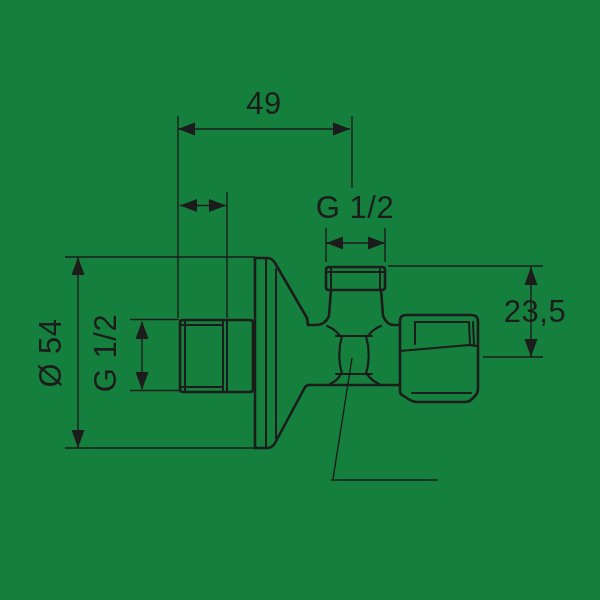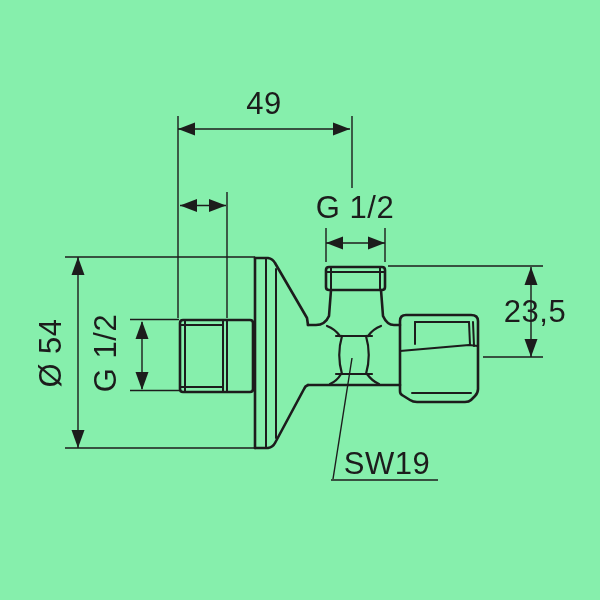--- a/index.html
+++ b/index.html
@@ -1,17 +1,17 @@
 <!DOCTYPE html>
 <html><head>
 <meta charset="utf-8">
 <style>
   html,body{margin:0;padding:0;background:#fff;}
   .canvas{
-    position:relative;width:600px;height:600px;background:#86efac;overflow:hidden;
+    position:relative;width:600px;height:600px;background:#15803d;overflow:hidden;
     font-family:"Liberation Sans","DejaVu Sans",sans-serif;color:#1c1c1c;
   }
   .drawing-svg{position:absolute;left:0;top:0;}
   .dim-label{
     position:absolute;width:200px;height:34px;line-height:34px;
     text-align:center;font-size:31px;letter-spacing:.5px;color:#1c1c1c;
     white-space:nowrap;user-select:none;
   }
   .rot{transform:rotate(-90deg);transform-origin:50% 50%;}
   .lbl-49{left:164px;top:87px;}
@@ -121,17 +121,16 @@
       <polygon points="142,321 135.5,339 148.5,339"></polygon>
       <polygon points="142,390 135.5,372 148.5,372"></polygon>
       <polygon points="531,267 524.5,285 537.5,285"></polygon>
       <polygon points="531,357 524.5,339 537.5,339"></polygon>
     </g>
   </svg>
 
   <div class="dim-label lbl-49">49</div>
   <div class="dim-label lbl-g12-top">G 1/2</div>
   <div class="dim-label lbl-235">23,5</div>
-  <div class="dim-label lbl-sw19">SW19</div>
   <div class="dim-label rot lbl-d54">Ø 54</div>
   <div class="dim-label rot lbl-g12-left">G 1/2</div>
 
 </div>
 
 </body></html>

